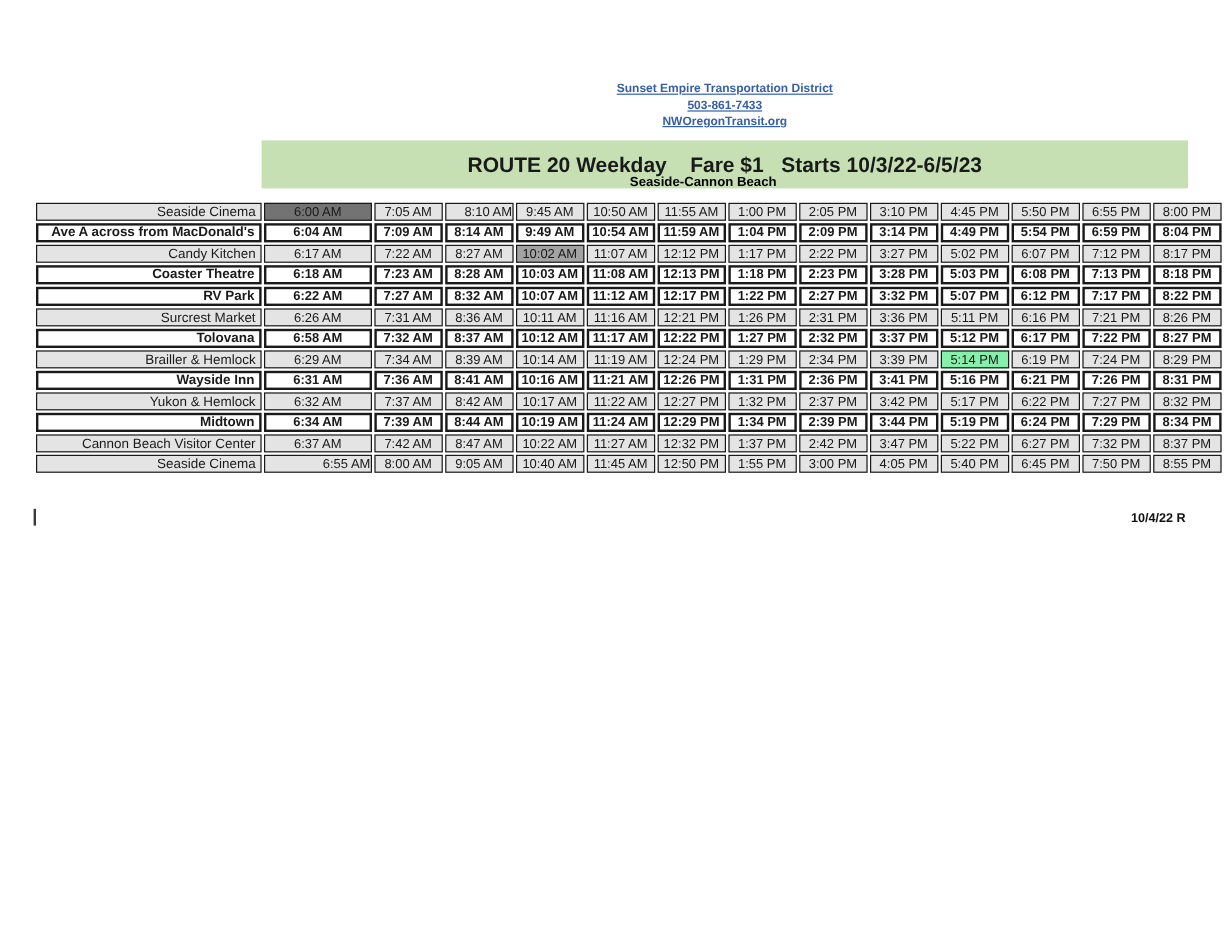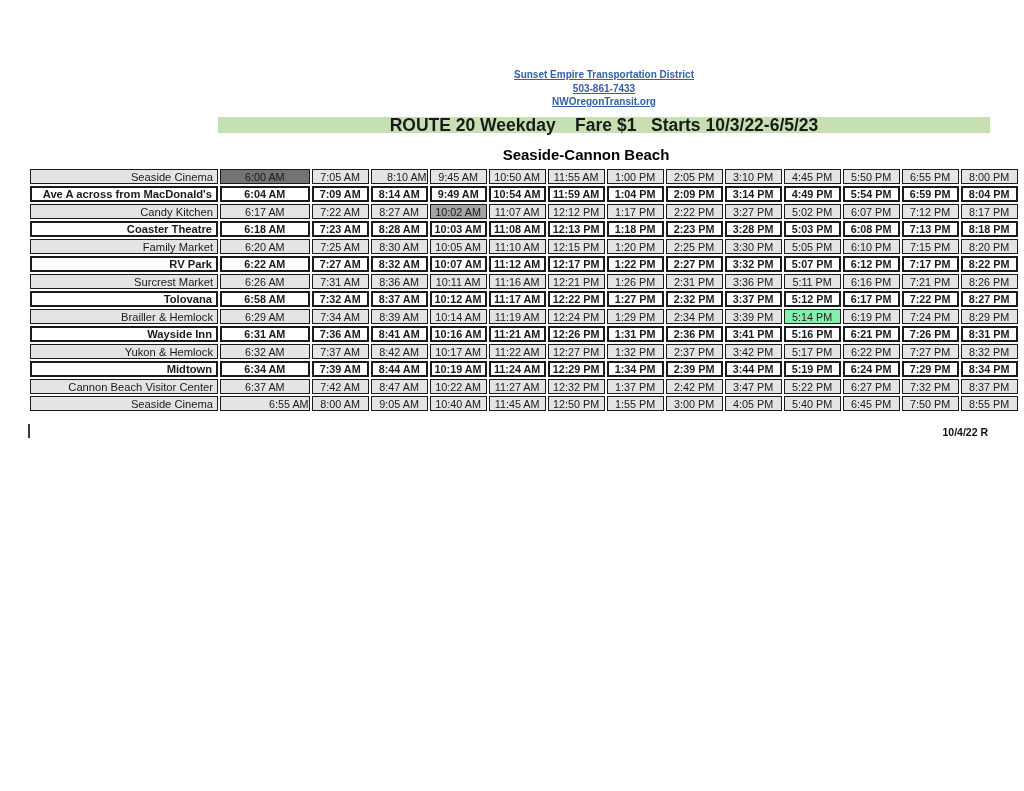--- a/index.html
+++ b/index.html
@@ -14,36 +14,36 @@
     position: absolute;
     left: 218px; top: 68px; width: 772px;
     text-align: center;
     font-weight: 700;
     font-size: 10px;
     line-height: 13.5px;
     color: #3560A8;
   }
   .route-banner {
     position: absolute;
-    left: 218px; top: 117px; width: 772px; height: 16px;
+    left: 218px; top: 117px; width: 772px; height: 40px;
     background: #C6E0B4;
     display: flex; align-items: center; justify-content: center;
   }
   .route-title {
     font-weight: 700;
     font-size: 17.5px;
     color: #1a1a1a;
     white-space: pre;
   }
   .route-subtitle {
     position: absolute;
     left: 180px; top: 146px; width: 812px;
     text-align: center;
     font-weight: 700;
-    font-size: 15px;
+    font-size: 11px;
     color: #000000;
   }
   table.schedule {
     position: absolute;
     left: 28px; top: 167px;
     border-collapse: separate;
     border-spacing: 2px;
     table-layout: fixed;
   }
   td {
@@ -156,36 +156,20 @@
         <td class="time">11:08 AM</td>
         <td class="time">12:13 PM</td>
         <td class="time">1:18 PM</td>
         <td class="time">2:23 PM</td>
         <td class="time">3:28 PM</td>
         <td class="time">5:03 PM</td>
         <td class="time">6:08 PM</td>
         <td class="time">7:13 PM</td>
         <td class="time">8:18 PM</td>
       </tr>
-      <tr class="shaded">
-        <td class="stop" style="background: rgb(228, 228, 228);">Family Market</td>
-        <td class="time" style="background: rgb(228, 228, 228);">6:20 AM</td>
-        <td class="time" style="background: rgb(228, 228, 228);">7:25 AM</td>
-        <td class="time" style="background: rgb(228, 228, 228);">8:30 AM</td>
-        <td class="time" style="background: rgb(228, 228, 228);">10:05 AM</td>
-        <td class="time" style="background: rgb(228, 228, 228);">11:10 AM</td>
-        <td class="time" style="background: rgb(228, 228, 228);">12:15 PM</td>
-        <td class="time" style="background: rgb(228, 228, 228);">1:20 PM</td>
-        <td class="time" style="background: rgb(228, 228, 228);">2:25 PM</td>
-        <td class="time" style="background: rgb(228, 228, 228);">3:30 PM</td>
-        <td class="time" style="background: rgb(228, 228, 228);">5:05 PM</td>
-        <td class="time" style="background: rgb(228, 228, 228);">6:10 PM</td>
-        <td class="time" style="background: rgb(228, 228, 228);">7:15 PM</td>
-        <td class="time" style="background: rgb(228, 228, 228);">8:20 PM</td>
-      </tr>
       <tr class="bold">
         <td class="stop">RV Park</td>
         <td class="time">6:22 AM</td>
         <td class="time">7:27 AM</td>
         <td class="time">8:32 AM</td>
         <td class="time">10:07 AM</td>
         <td class="time">11:12 AM</td>
         <td class="time">12:17 PM</td>
         <td class="time">1:22 PM</td>
         <td class="time">2:27 PM</td>

